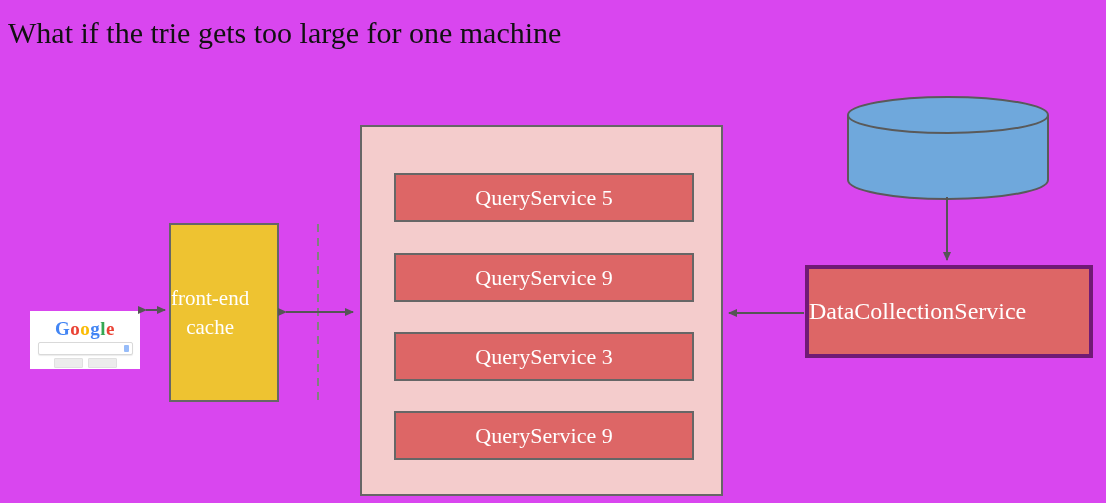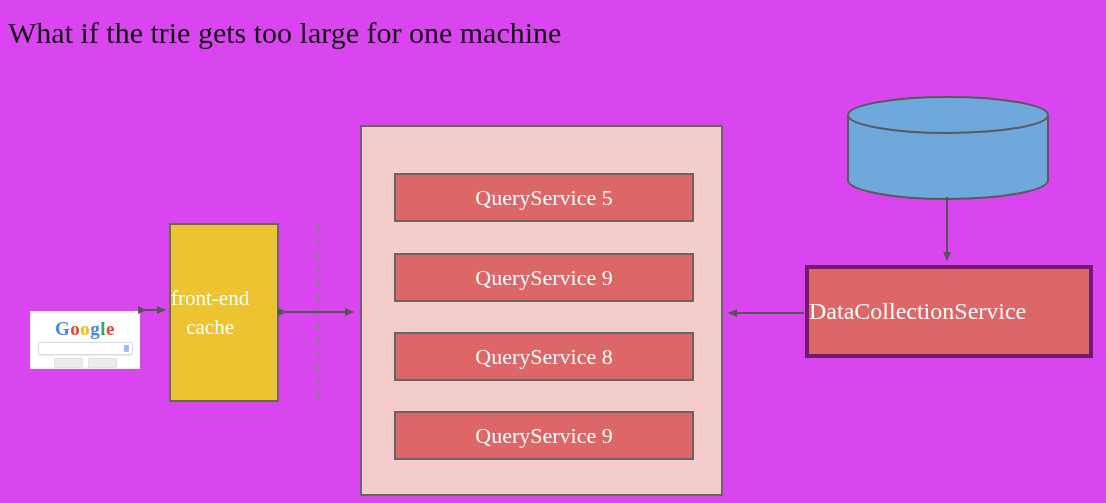--- a/index.html
+++ b/index.html
@@ -74,21 +74,21 @@
   <div class="box cache">
     <div>
       <div>front-end</div>
       <div>cache</div>
     </div>
   </div>
 
   <div class="cluster">
     <div class="qs qs1">QueryService 5</div>
     <div class="qs qs2">QueryService 9</div>
-    <div class="qs qs3">QueryService 8</div>
+    <div class="qs qs3">QueryService 3</div>
     <div class="qs qs4">QueryService 9</div>
   </div>
 
   <div class="cyl">
     <svg width="204" height="106" viewBox="0 0 204 106">
       <path d="M2 20 L2 85 A100 19 0 0 0 202 85 L202 20" fill="#6FA8DC" stroke="#5a5a5a" stroke-width="2"></path>
       <ellipse cx="102" cy="20" rx="100" ry="18" fill="#6FA8DC" stroke="#5a5a5a" stroke-width="2"></ellipse>
     </svg>
     <div class="cyl-label">
     </div>

